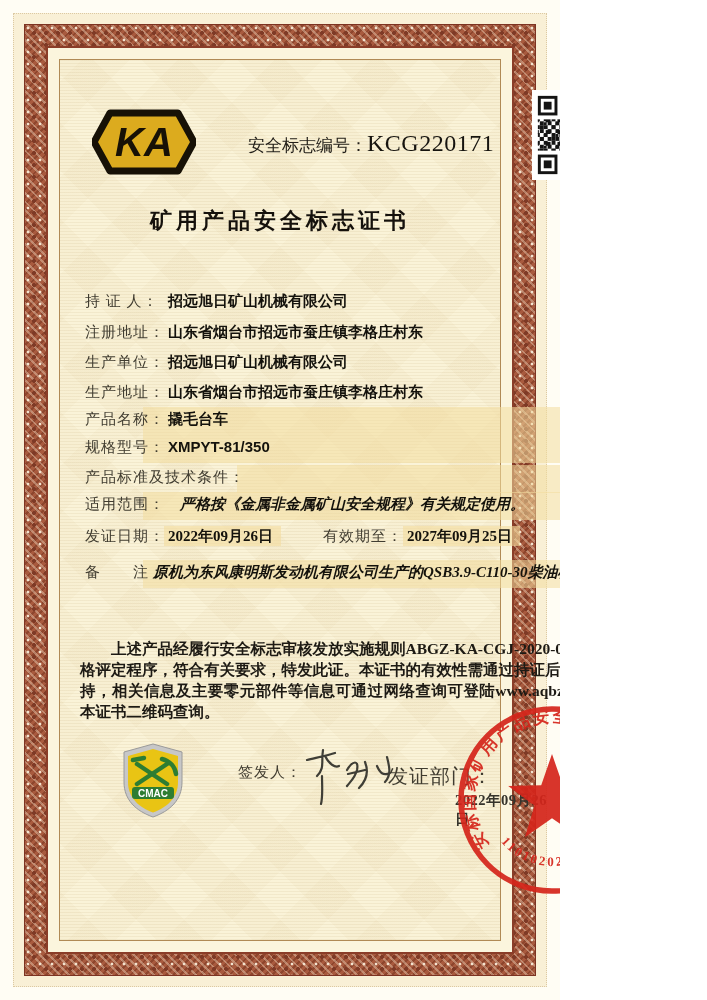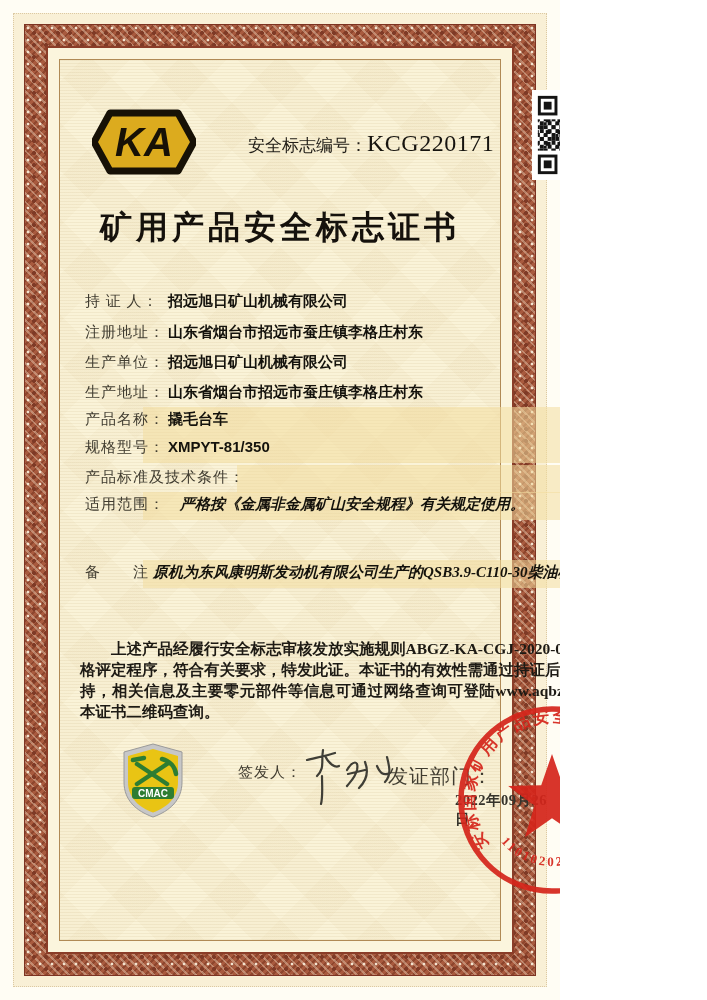--- a/index.html
+++ b/index.html
@@ -20,21 +20,21 @@
   .content-area{position:absolute;inset:59px;border:1px solid #b08a55;background:#faf3d8;
     background-image:
       repeating-linear-gradient(0deg, rgba(172,140,82,.10) 0 1px, transparent 1px 3px),
       repeating-linear-gradient(45deg, rgba(205,175,115,.06) 0 34px, transparent 34px 68px),
       repeating-linear-gradient(-45deg, rgba(205,175,115,.05) 0 34px, transparent 34px 68px);}
   
   .ka-logo{position:absolute;left:92px;top:108px;width:104px;height:68px;}
   .cert-no{position:absolute;left:248px;top:130px;font-size:17px;color:#23201a;white-space:nowrap;}
   .cert-no .val{font-size:24px;letter-spacing:.5px;color:#16140f;}
   .qr{position:absolute;left:532px;top:90px;width:90px;height:90px;}
-  .title{position:absolute;left:0;right:0;top:206px;text-align:center;font-size:32px;font-weight:bold;
+  .title{position:absolute;left:0;right:0;top:206px;text-align:center;font-size:22px;font-weight:bold;
          letter-spacing:4px;color:#15110c;}
   
   .row{position:absolute;left:85px;width:555px;height:22px;font-size:15px;white-space:nowrap;}
   .row .lb{position:absolute;left:0;color:#403c30;letter-spacing:1px;}
   .row .vl{position:absolute;left:83px;font-weight:bold;color:#14120c;}
   .row.long .vl{left:162px;}
   .row.hl::before{content:"";position:absolute;left:58px;right:-8px;top:-3px;bottom:-3px;
                   background:rgba(243,220,158,.55);z-index:0;}
   .row.long.hl::before{left:152px;}
   .row .lb,.row .vl{z-index:1;}
@@ -134,20 +134,26 @@
     <span class="vl" style="font-family:'Liberation Sans',sans-serif;">XMPYT-81/350</span>
   </div>
   <div class="row long hl" style="top:468px">
     <span class="lb">产品标准及技术条件：</span>
   </div>
   <div class="row hl" style="top:495px">
     <span class="lb">适用范围：</span>
     <span class="vl" style="font-style:italic;margin-left:12px;">严格按《金属非金属矿山安全规程》有关规定使用。</span>
   </div>
 
+  <div class="daterow">
+    <span class="lb">发证日期：</span>
+    <span class="vl vl1"><span class="chip">2022年09月26日</span></span>
+    <span class="lb lb2">有效期至：</span>
+    <span class="vl vl2"><span class="chip">2027年09月25日</span></span>
+  </div>
 
   <div class="row hl" style="top:563px">
     <span class="lb">备　　注：</span>
     <span class="vl" style="left:68px;font-style:italic;">原机为东风康明斯发动机有限公司生产的QSB3.9-C110-30柴油机。</span>
   </div>
 
   <div class="statement">上述产品经履行安全标志审核发放实施规则ABGZ-KA-CGJ-2020-01;规定的合格评定程序，符合有关要求，特发此证。本证书的有效性需通过持证后监督获得保持，相关信息及主要零元部件等信息可通过网络查询可登陆www.aqbz.org或扫描本证书二维码查询。</div>
 
   <svg class="badge" viewBox="0 0 66 78">
     <path d="M33,2 L62,10 L62,40 C62,58 50,69 33,75 C16,69 4,58 4,40 L4,10 Z" fill="#c7c7c7" stroke="#9a9a9a" stroke-width="1"></path>

